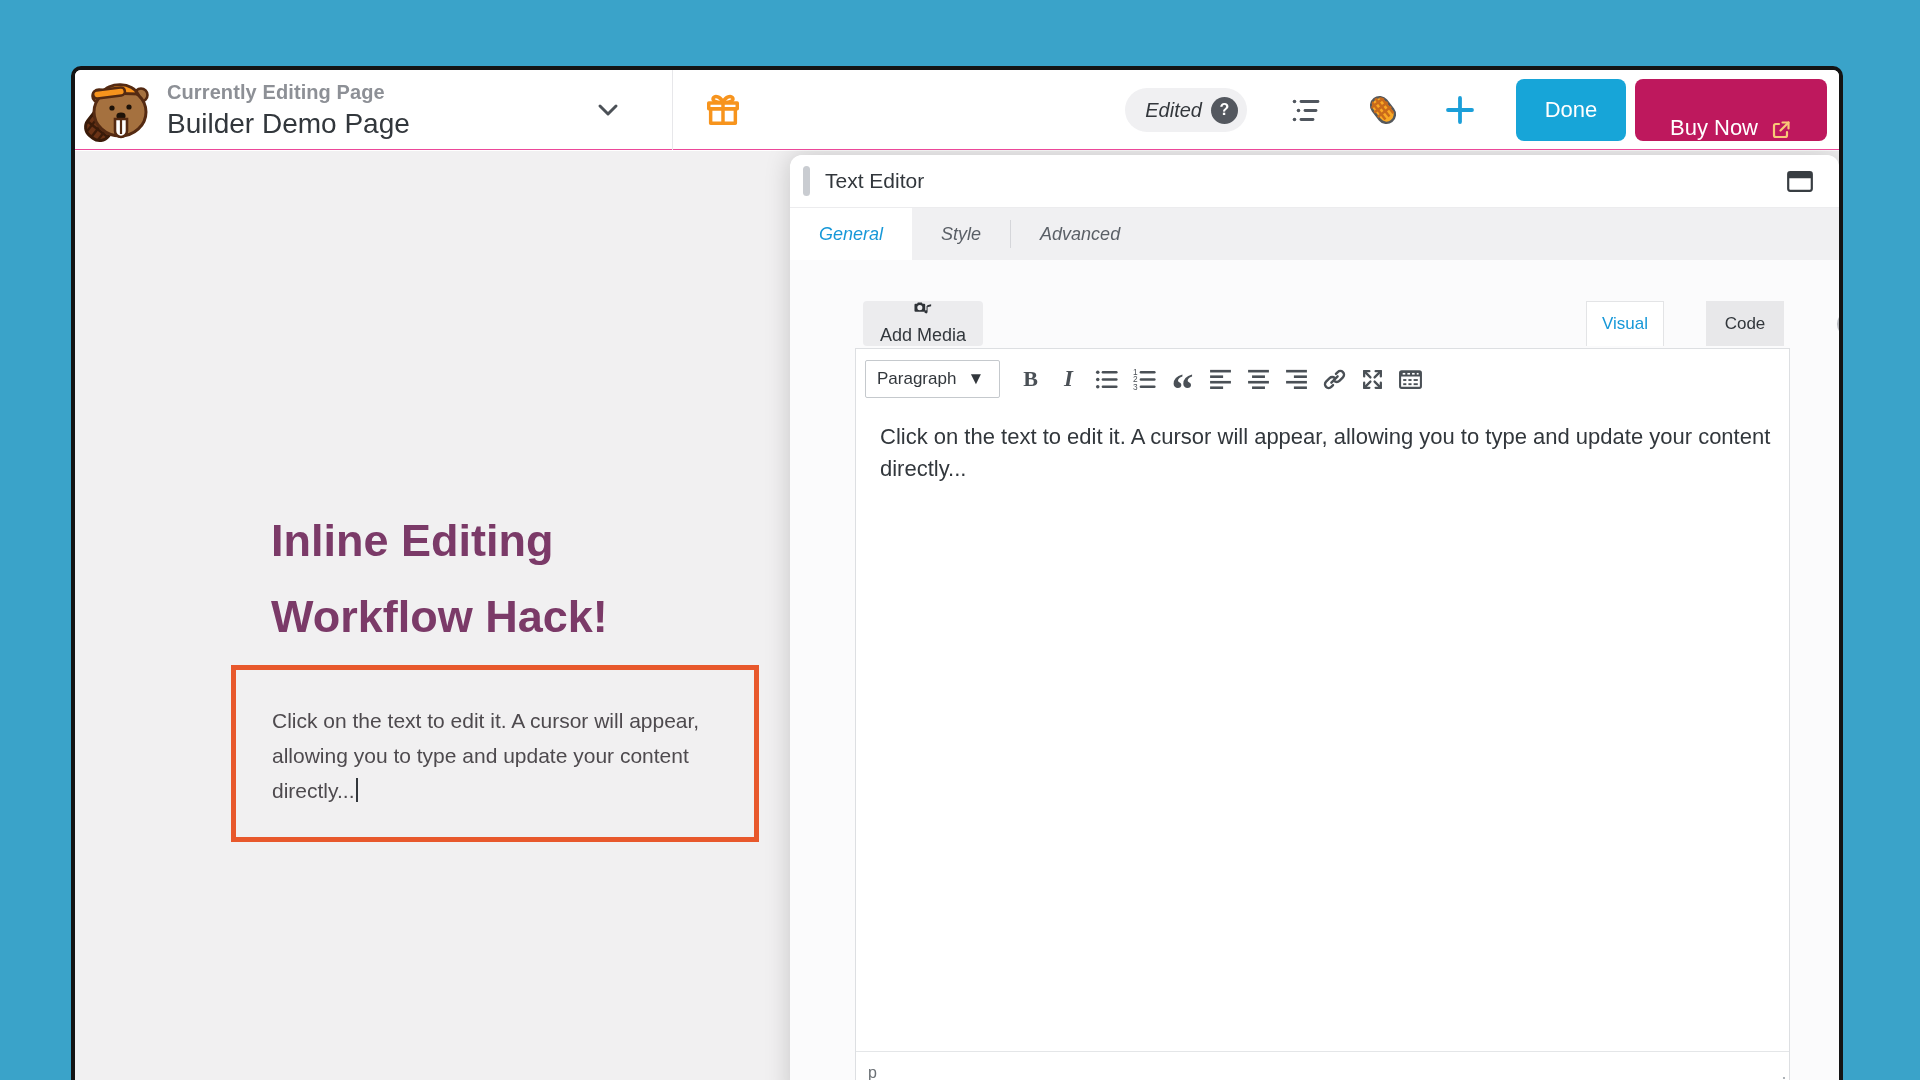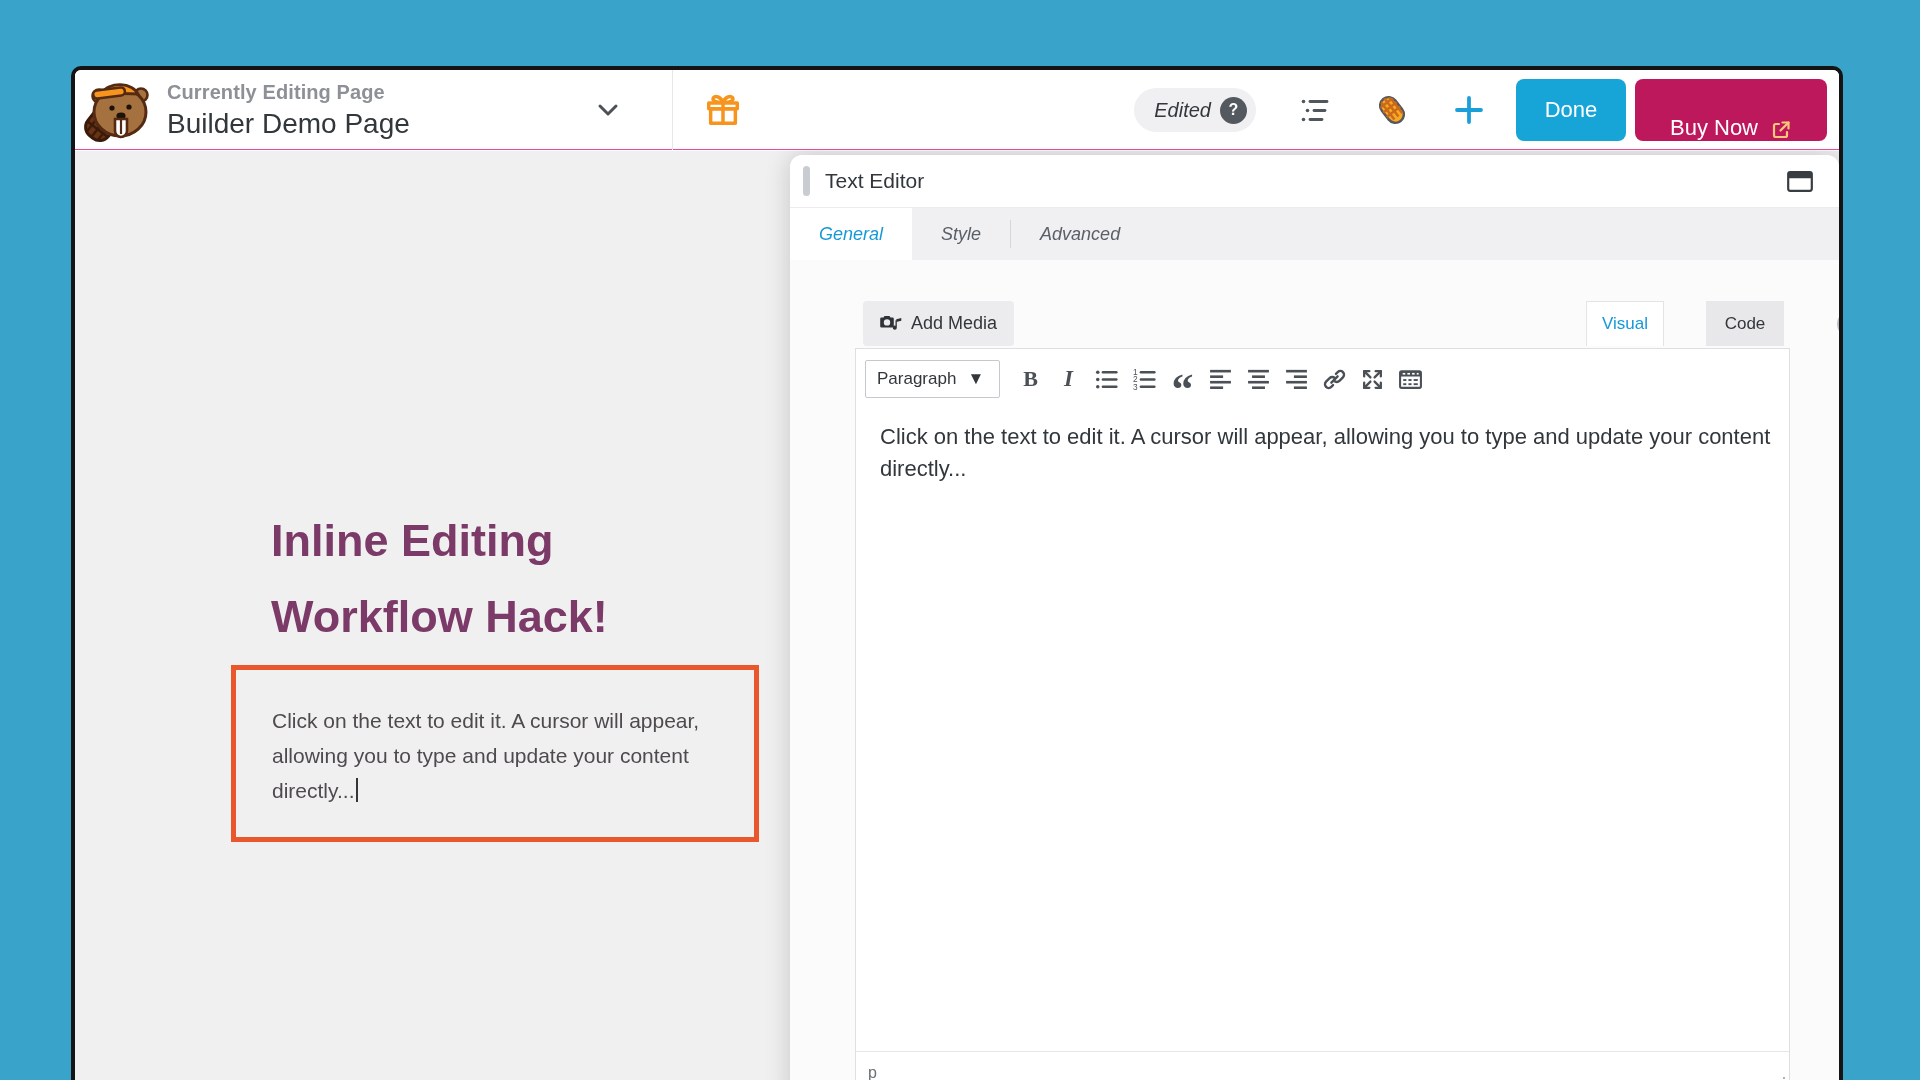--- a/index.html
+++ b/index.html
@@ -36,21 +36,21 @@
   .help-circle {
     width:27px; height:27px; border-radius:50%; background:#54585f; color:#fff;
     font-size:16px; font-weight:700; display:flex; align-items:center; justify-content:center; cursor:pointer;
   }
   .icon-btn { display:flex; align-items:center; justify-content:center; cursor:pointer; }
   .tb-outline { margin-left:44px; }
   .tb-tail { margin-left:44px; }
   .tb-plus { margin-left:42px; }
   .btn { display:flex; align-items:center; justify-content:center; height:62px; border-radius:8px;
          color:#fff; font-size:22px; cursor:pointer; border:none; }
-  .btn-done { width:110px; background:#17a5d8; margin-left:30px; }
+  .btn-done { width:110px; background:#17a5d8; margin-left:39px; }
   .btn-buy { width:192px; background:#be185d; margin-left:9px; gap:12px;align-items:flex-end; }
 
   
   .preview { position:absolute; left:0; top:81px; right:0; bottom:0; background:#f1f0f1; }
   .pv-heading {
     position:absolute; left:196px; top:352px; color:#7b3a68;
     font-size:45px; font-weight:700; line-height:76px; cursor:pointer;
   }
   .pv-textbox {
     position:absolute; left:156px; top:514px; width:528px; height:177px;
@@ -81,21 +81,21 @@
 
   .panel-tabs { height:52px; background:#f0f0f2; display:flex; align-items:stretch; }
   .ptab { display:flex; align-items:center; padding:0 29px; font-size:18px; color:#5a5f66; cursor:pointer;font-style:italic; }
   .ptab.active { background:#fff; color:#1798d8; }
   .tab-sep { width:1px; height:28px; background:#d5d6da; align-self:center; }
 
   .panel-body { position:absolute; left:0; right:0; top:106px; bottom:0; }
   .add-media {
     position:absolute; left:73px; top:40px; height:45px; padding:0 17px;
     background:#ececee; border-radius:4px; display:flex; align-items:center; gap:9px;
-    font-size:18px; color:#32373c; cursor:pointer;
+    font-size:18px; color:#32373c; cursor:pointer;flex-direction:column;
   }
   .vc-group { position:absolute; left:796px; top:40px; display:flex; align-items:center;gap:40px; }
   .vc-btn { height:45px; width:78px; display:flex; align-items:center; justify-content:center;
             font-size:17px; cursor:pointer; }
   .vc-visual { background:#fff; border:1px solid #e3e4e6; border-bottom:none; color:#1798d8; }
   .vc-code { background:#e8e8ea; color:#32373c; margin-left:2px; }
   .plus-circle { width:26px; height:26px; border-radius:50%; background:#b9bcc1; margin-left:13px;
                  display:flex; align-items:center; justify-content:center; cursor:pointer; }
 
   .editor-box {

